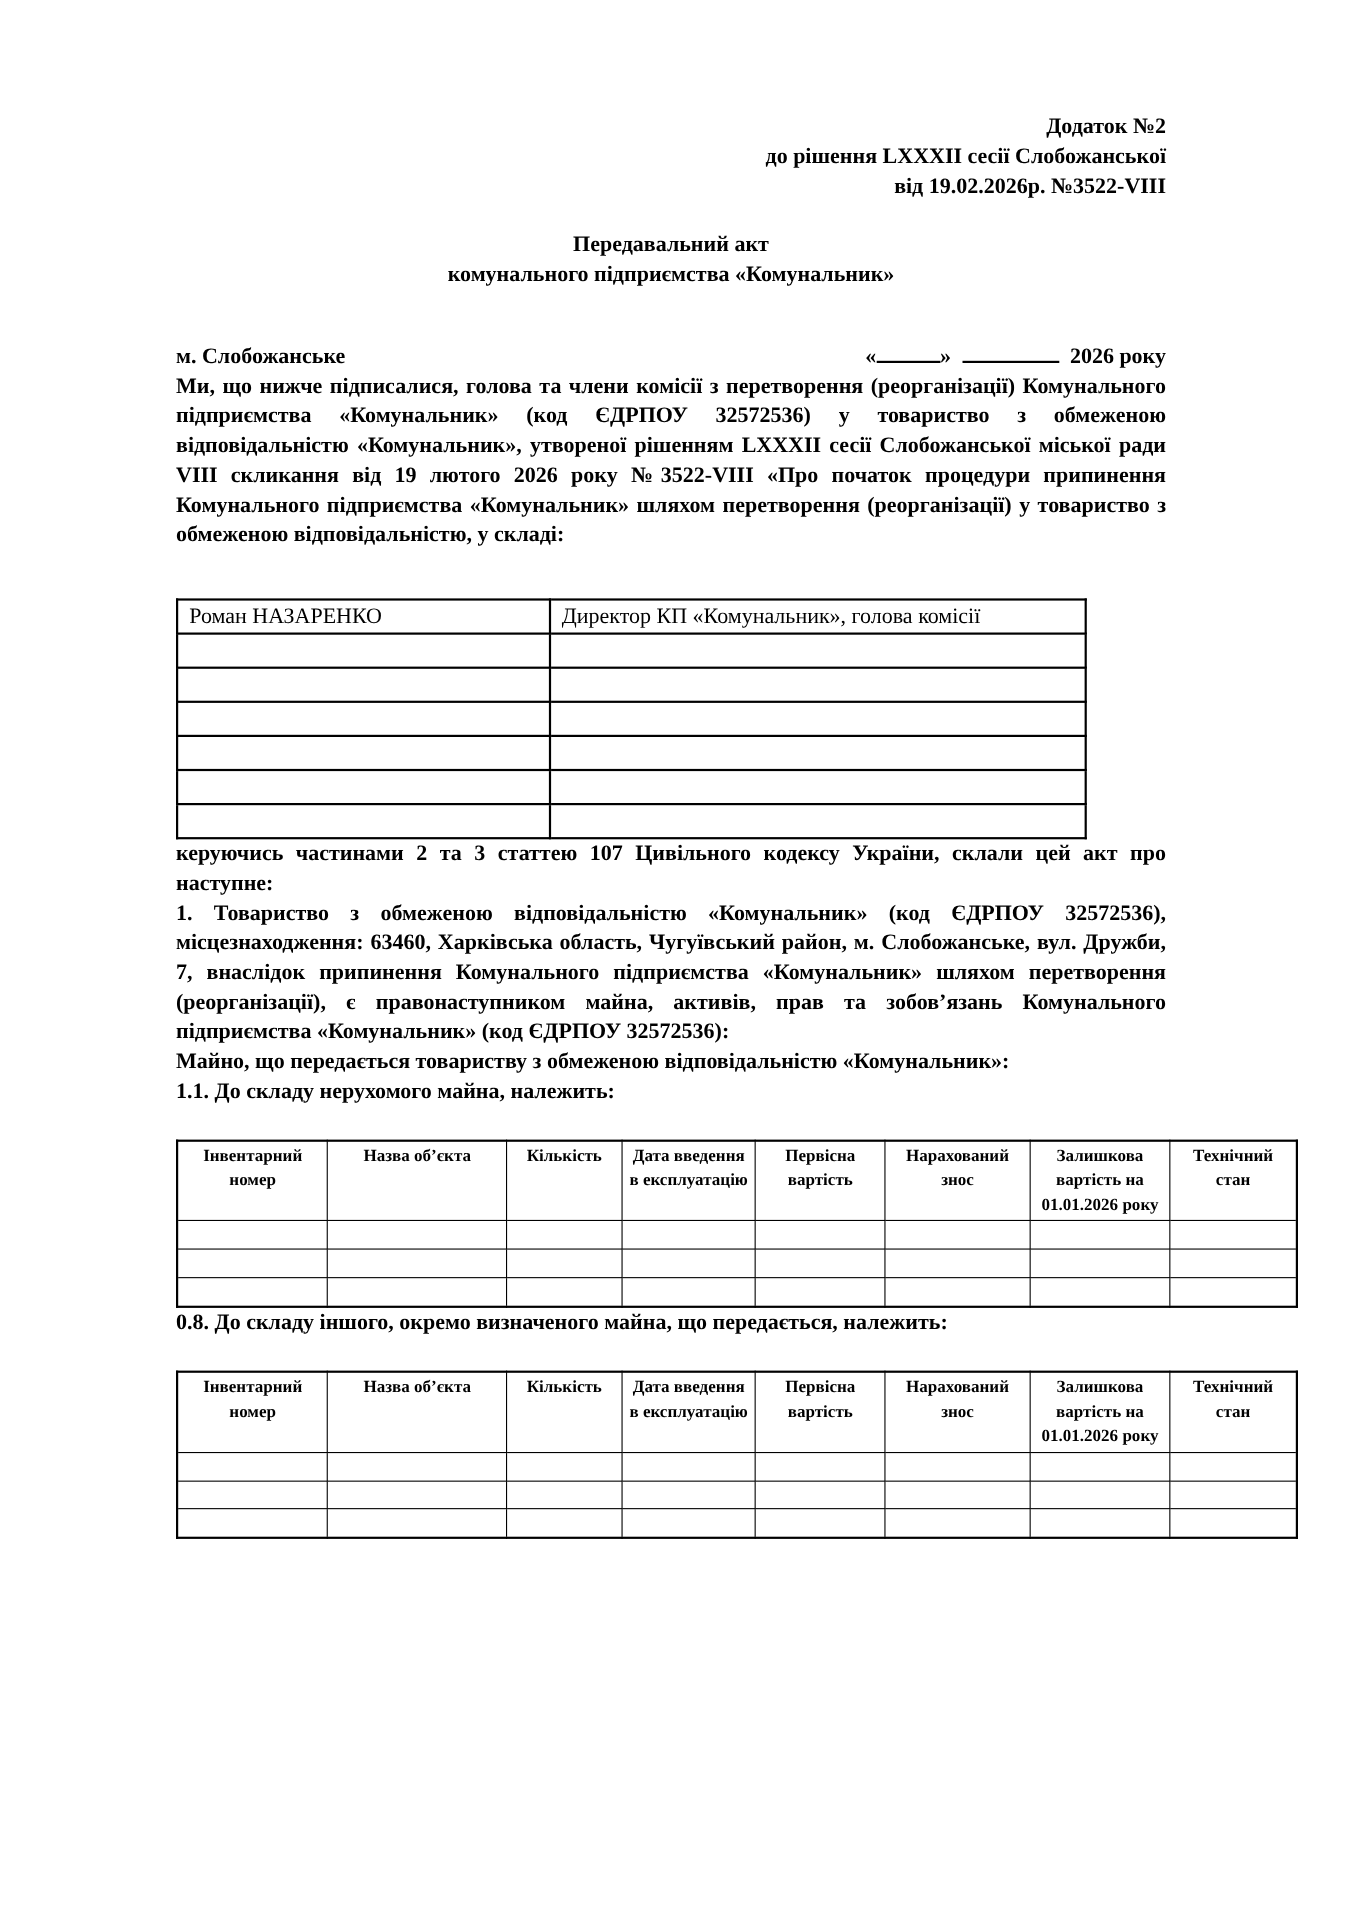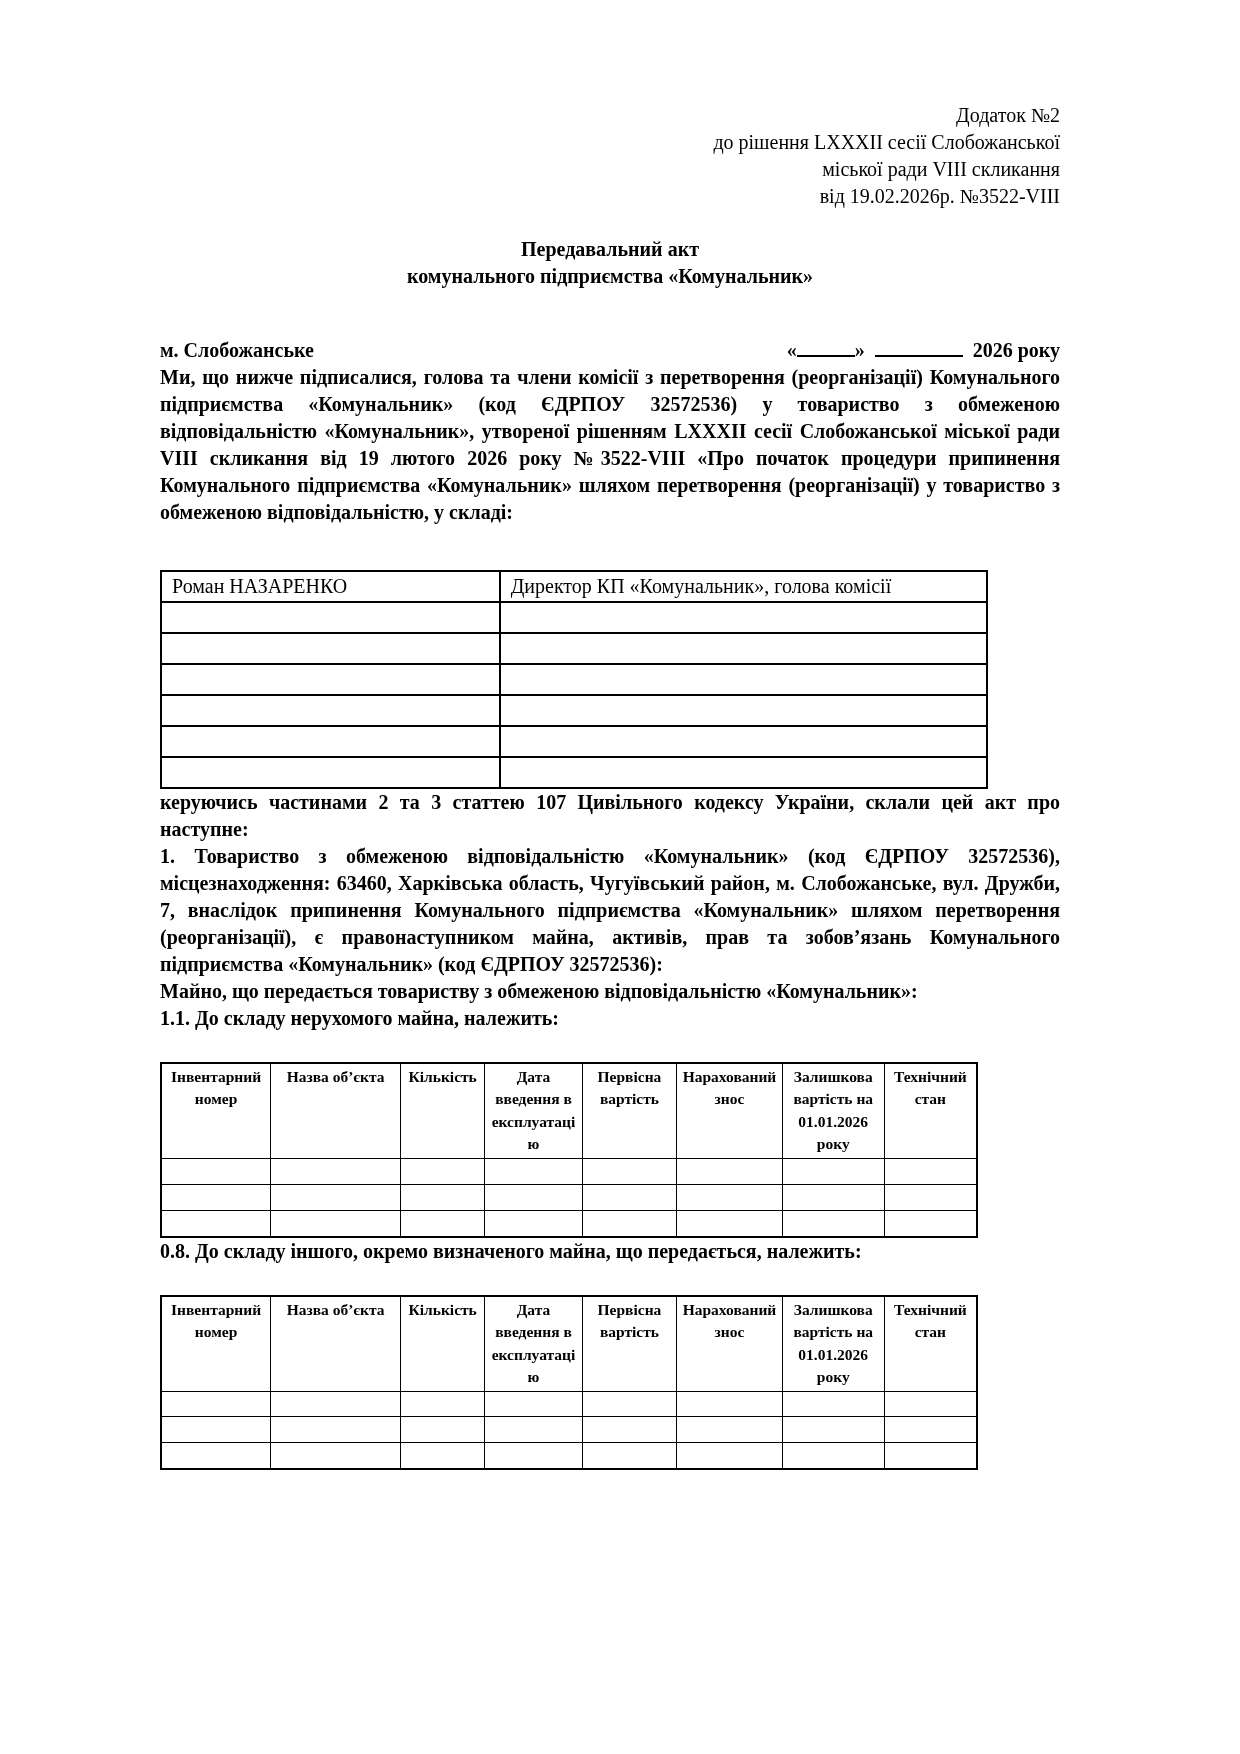--- a/index.html
+++ b/index.html
@@ -15,21 +15,21 @@
     padding: 102px 180px 60px 160px;
     background: #ffffff;
     color: #000000;
     font-family: "Liberation Serif", "DejaVu Serif", serif;
     font-size: 20px;
     line-height: 1.35;
   }
 
   .annex-block {
     text-align: right;
-    font-weight: normal;
+    font-weight: bold;
   }
 
   .doc-title {
     margin-top: 26px;
     text-align: center;
     font-weight: bold;
   }
 
   .dateline {
     margin-top: 46px;
@@ -73,21 +73,21 @@
     font-weight: normal;
     vertical-align: middle;
     overflow: hidden;
     white-space: nowrap;
   }
   table.commission col.c-name { width: 41%; }
   table.commission col.c-pos  { width: 59%; }
 
   table.assets {
     margin-top: 30px;
-    width: 818px;
+    width: 1020px;
     border: 2px solid #000;
     border-collapse: collapse;
     table-layout: fixed;
     font-size: 15.5px;
     text-align: center;
   }
   table.assets th, table.assets td {
     border: 1px solid #000;
     padding: 2px 5px;
     overflow-wrap: break-word;
@@ -101,21 +101,20 @@
   table.assets td { height: 19px; }
 </style>
 </head>
 <body>
 
 <div class="page">
 
   <div class="annex-block">
     <div>Додаток №2</div>
     <div>до рішення LXXXII сесії Слобожанської</div>
-    <div>міської ради VIII скликання</div>
     <div>від 19.02.2026р. №3522-VIII</div>
   </div>
 
   <div class="doc-title">
     <div>Передавальний акт</div>
     <div>комунального підприємства «Комунальник»</div>
   </div>
 
   <div class="dateline">
     <span>м. Слобожанське</span>

